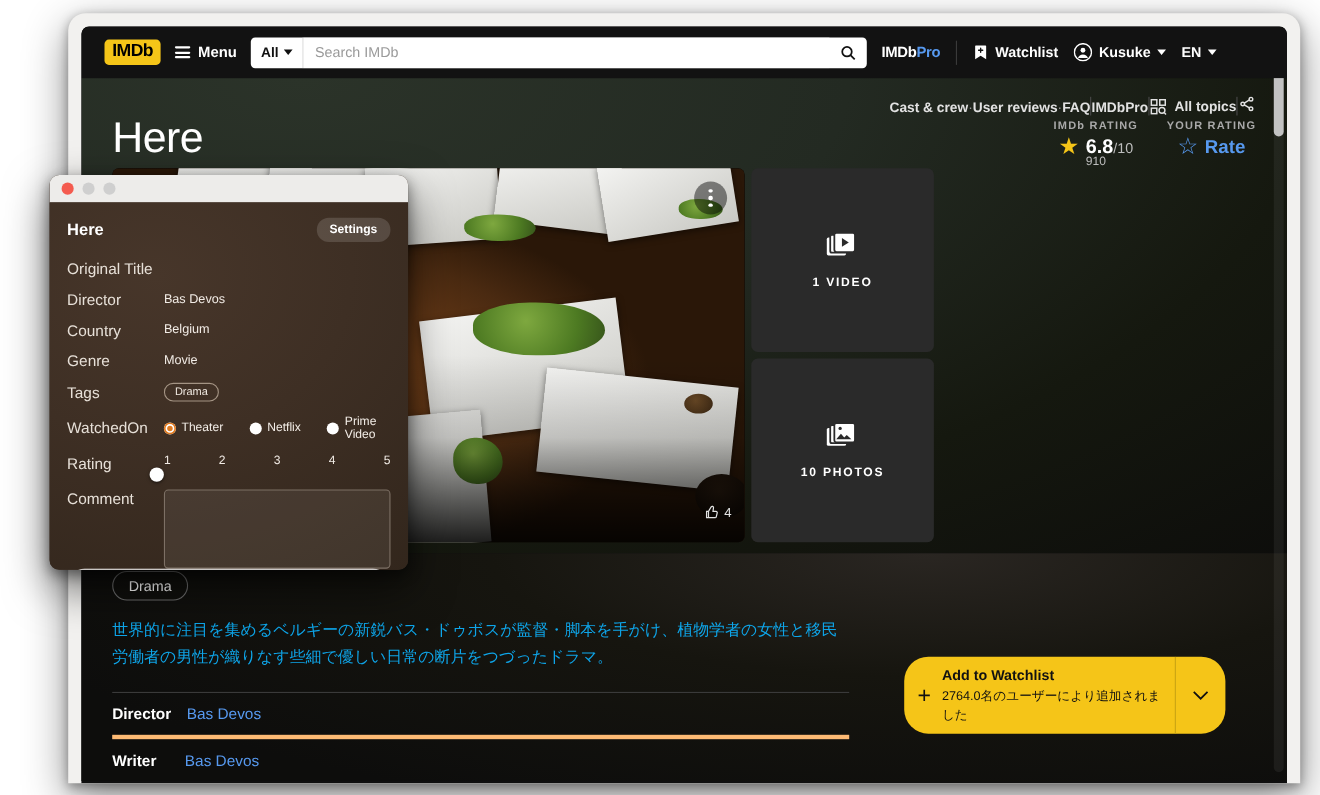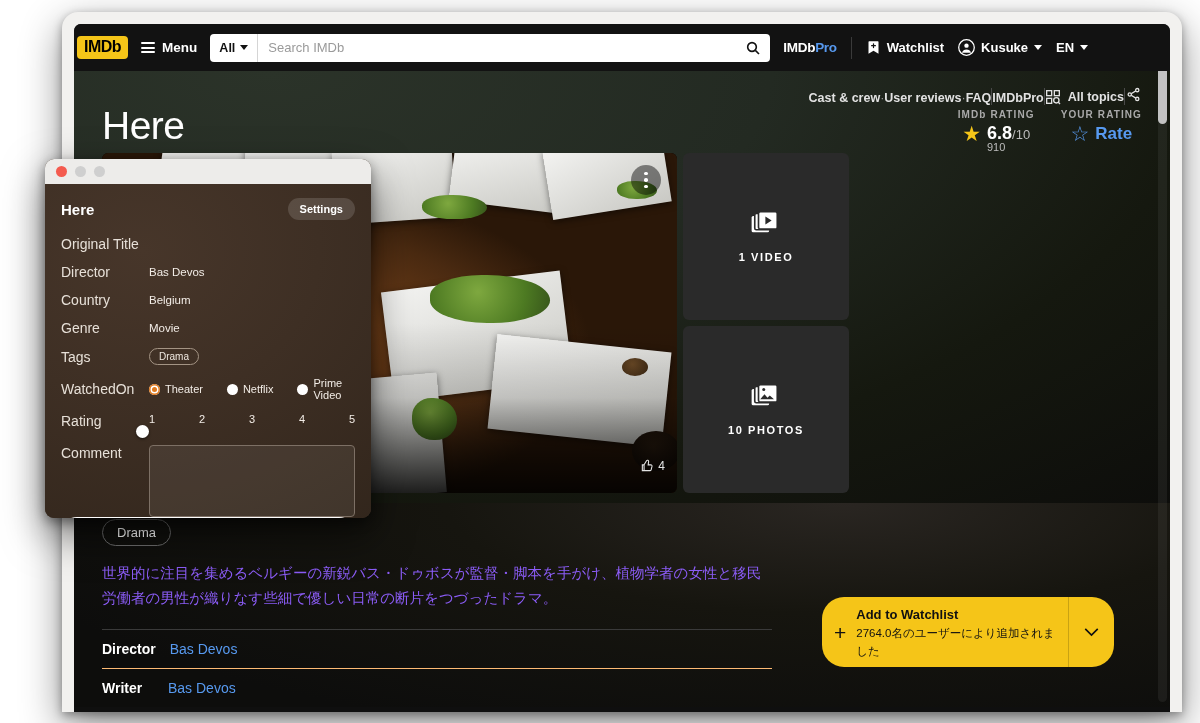--- a/index.html
+++ b/index.html
@@ -21,21 +21,21 @@
     padding: 12px 12px 0 12px;
   }
   #browser-viewport {
     position: relative; width: 1096px; height: 688px;
     background: #0f0f0f; border-radius: 7px 7px 0 0; overflow: hidden;
   }
 
   
   #imdb-header {
     height: 47px; background: #121212; display: flex; align-items: center;
-    padding: 0 3px; gap: 13px; position: relative; z-index: 5;
+    padding: 0 21px; gap: 13px; position: relative; z-index: 5;
   }
   #imdb-logo {
     background: #f5c518; color: #000; font-weight: 900; font-size: 16px;
     letter-spacing: -.5px; border-radius: 4px; padding: 3px 7px 4px; line-height: 1;
   }
   .hdr-menu { display: flex; align-items: center; gap: 7px; color: #fff;
     font-size: 13.5px; font-weight: 700; cursor: pointer; }
   .burger { display: inline-flex; flex-direction: column; gap: 2.5px; }
   .burger i { display: block; width: 14px; height: 2px; background: #fff; border-radius: 1px; }
   #search-wrap { flex: 1; display: flex; height: 28px; background: #fff;
@@ -117,24 +117,24 @@
   .side-card .lbl { color: #fff; font-size: 11px; font-weight: 700; letter-spacing: 1.6px; }
 
   
   #body-lower { background: #0f0f0f; padding: 16px 28px 0 28px; position: relative; }
   #body-bg { position: absolute; inset: 0;
     background: radial-gradient(80% 120% at 70% 0%, #2a2622 0%, #16150f 45%, #0d0d0c 100%); }
   #body-inner { position: relative; }
   #genre-row { margin-bottom: 15px; }
   .chip { display: inline-block; border: 1px solid #6d6d6d; border-radius: 16px;
     color: #fff; font-size: 13px; padding: 5px 14px; cursor: pointer; }
-  #synopsis { color: #8b5cf6; font-size: 14.5px; line-height: 1.72; max-width: 670px; }
+  #synopsis { color: #0ea5e9; font-size: 14.5px; line-height: 1.72; max-width: 670px; }
   #credits { margin-top: 18px; max-width: 670px; }
   .credit-row { display: flex; gap: 14px; align-items: baseline;
-    border-top: 1px solid #fdba74; padding: 11px 0 11px 0; }
+    border-top: 4px solid #fdba74; padding: 11px 0 11px 0; }
   .credit-row:first-child { border-top: 1px solid #3a3a3a; }
   .credit-key { color: #fff; font-size: 14px; font-weight: 700; min-width: 52px; }
   .credit-val { color: #5799ef; font-size: 14px; cursor: pointer; }
   #watchlist-cta { position: absolute; right: 28px; top: 78px; display: flex;
     background: #f5c518; border-radius: 22px; overflow: hidden; cursor: pointer; width: 292px; }
   #watchlist-main { display: flex; align-items: center; gap: 10px; padding: 8px 12px; flex: 1; }
   #watchlist-plus { color: #111; font-size: 21px; font-weight: 400; line-height: 1; }
   #watchlist-title { color: #111; font-size: 13px; font-weight: 700; }
   #watchlist-sub { color: #111; font-size: 11.5px; }
   #watchlist-caret { width: 46px; display: flex; align-items: center; justify-content: center;

